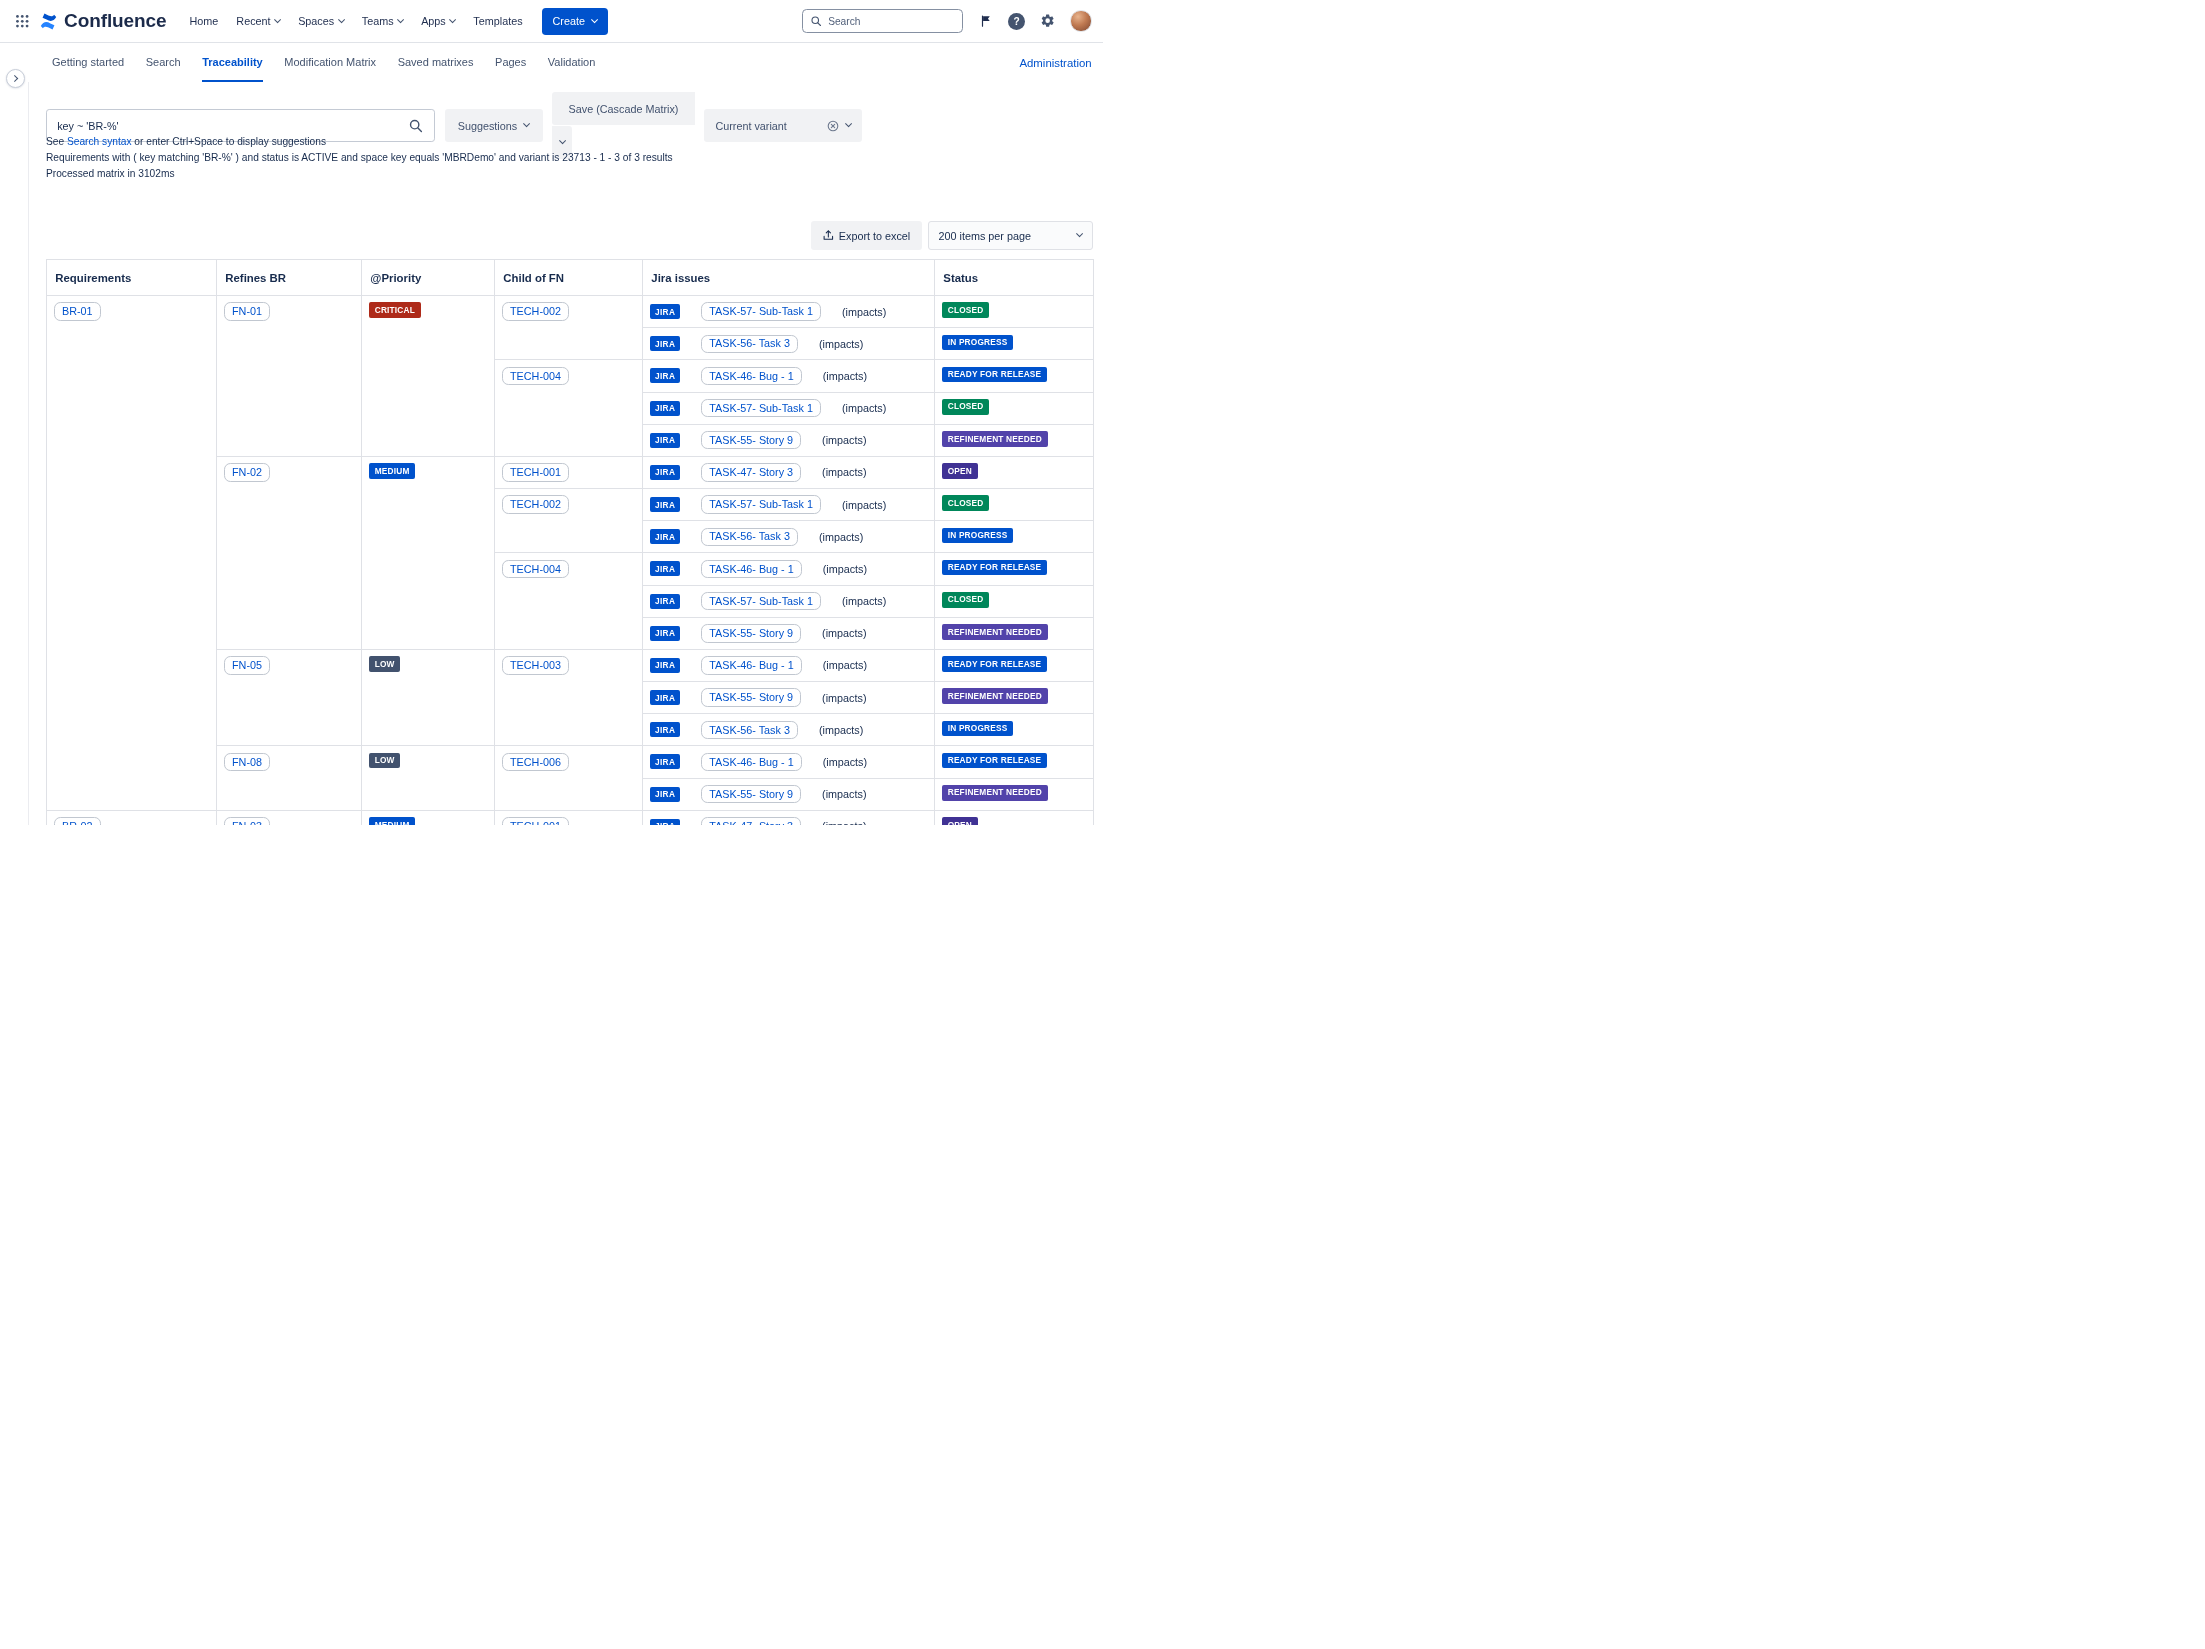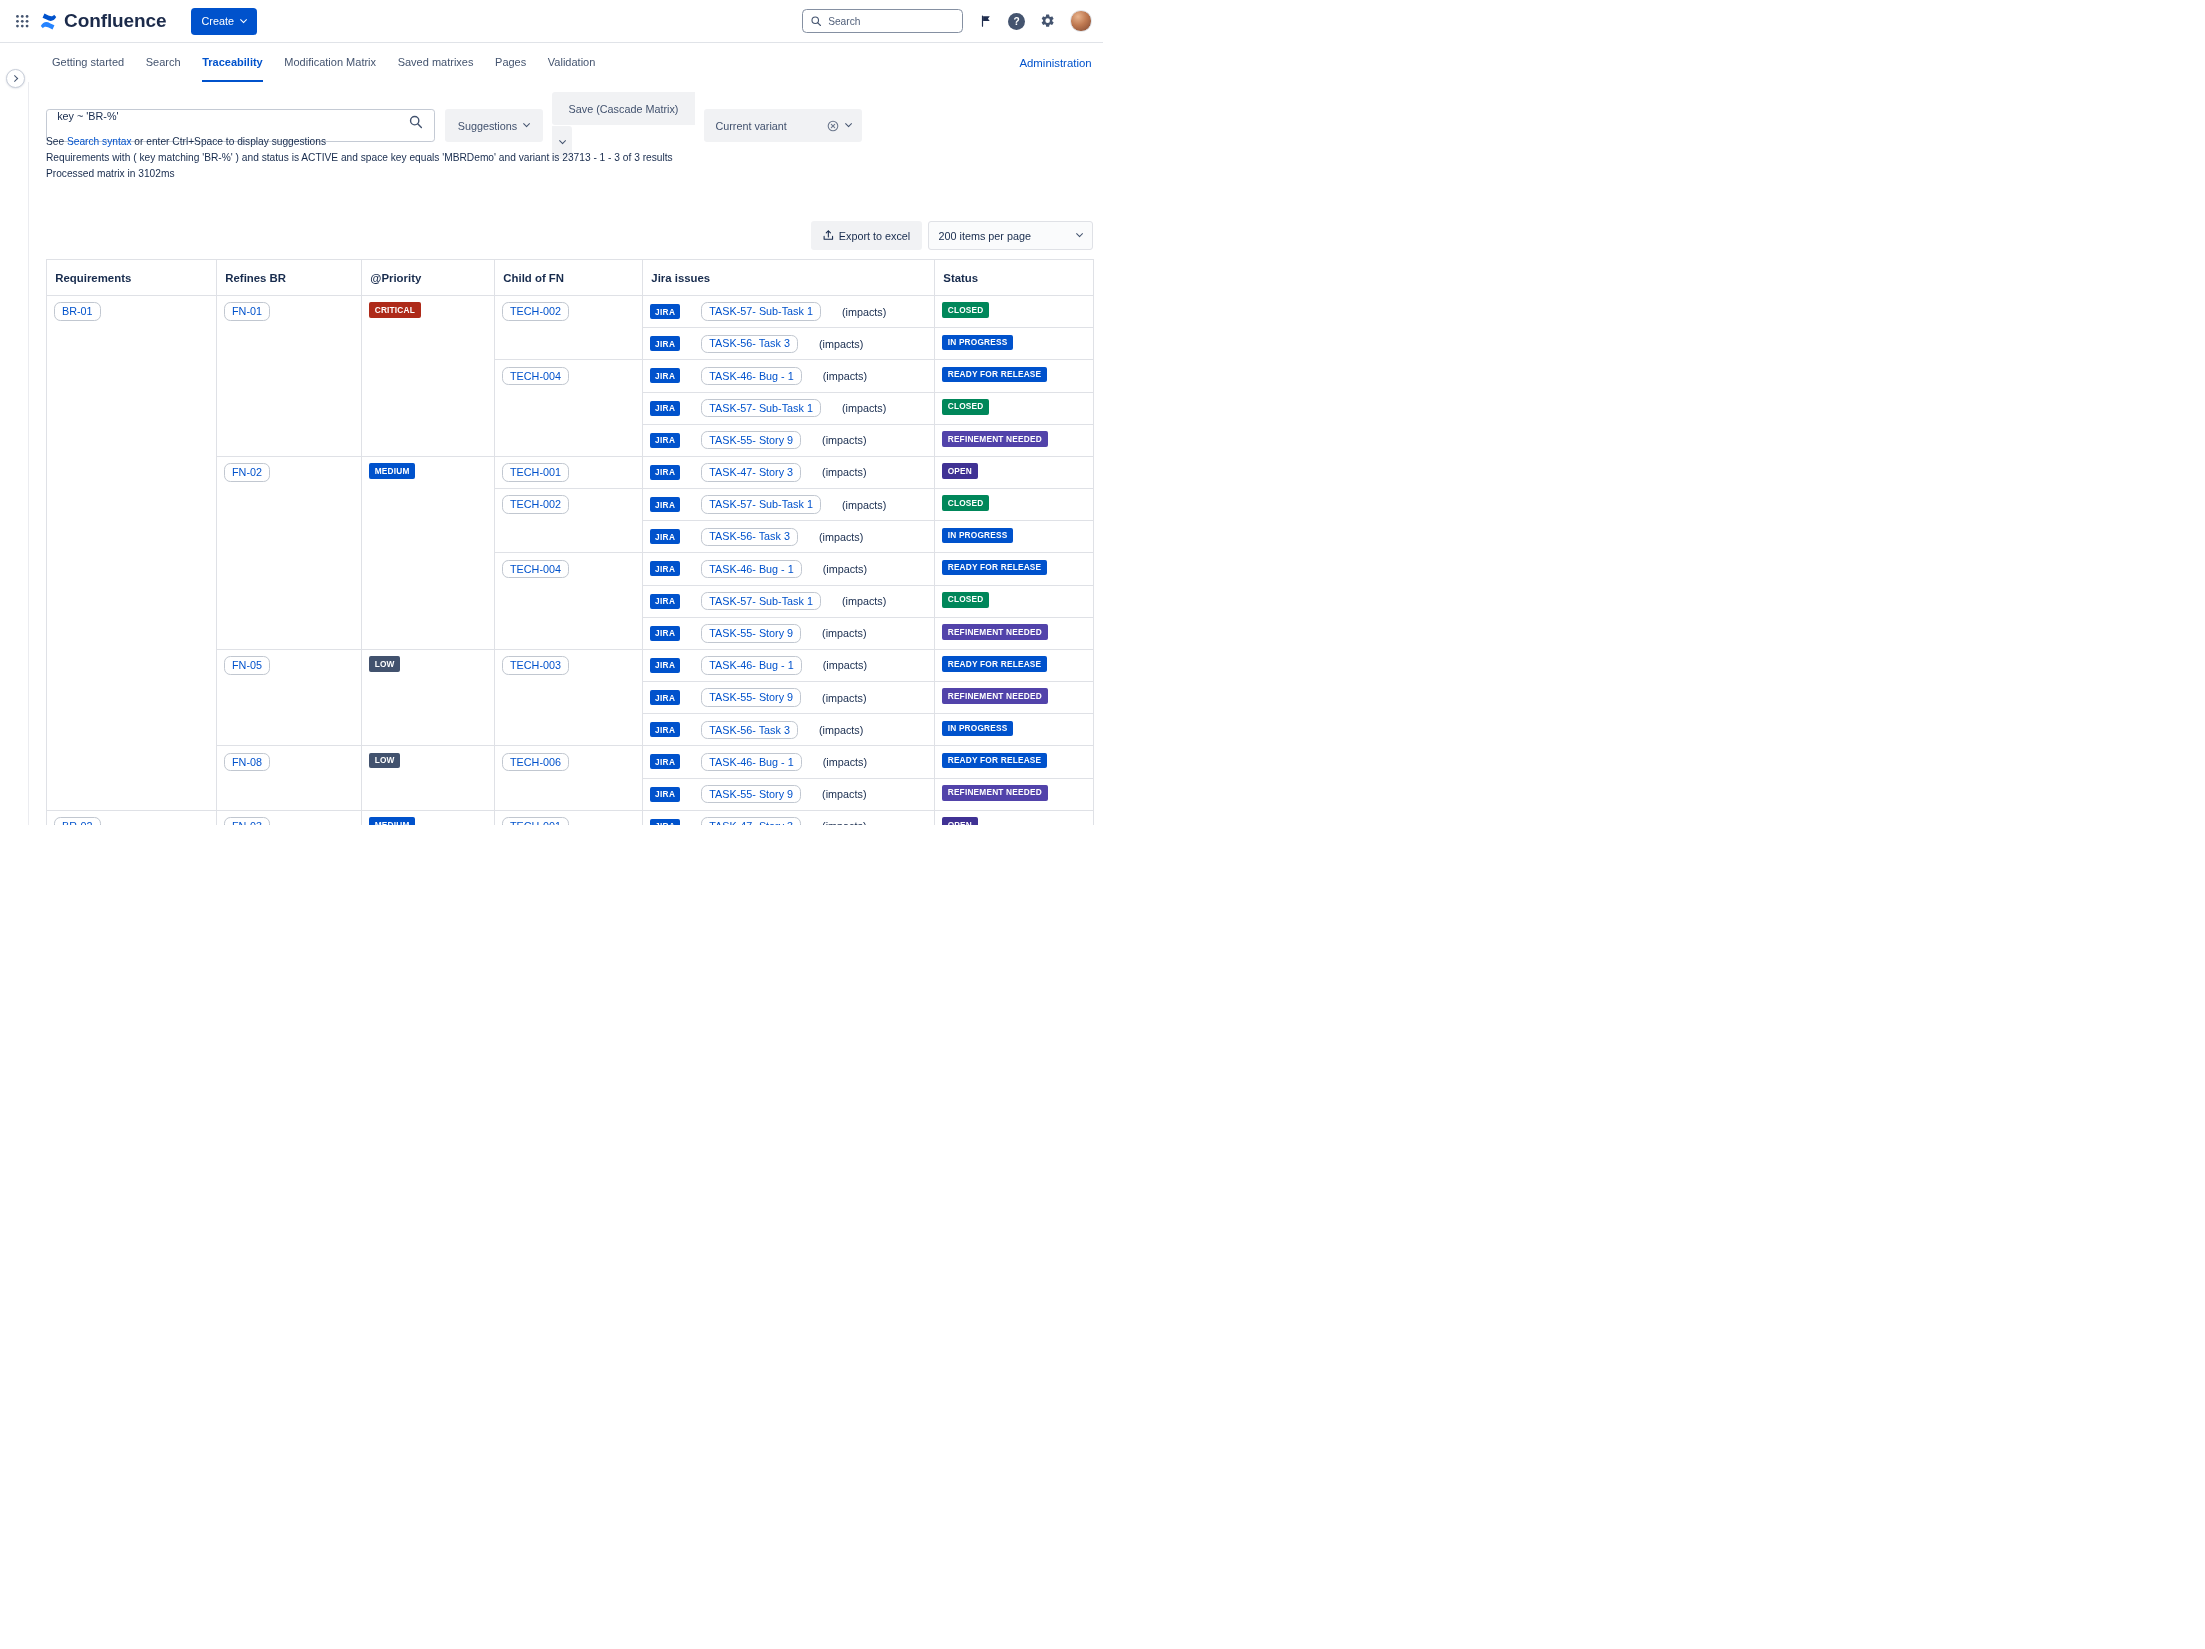--- a/index.html
+++ b/index.html
@@ -38,21 +38,21 @@
   .chev-right { display:inline-block; width:5.1px; height:5.1px; border-top:1.3px solid #44546F; border-right:1.3px solid #44546F; transform:rotate(45deg) translate(-0.6px,0.6px); }
 
   
   .tabbar { position:absolute; top:43px; left:0; right:0; height:39px; display:flex; align-items:stretch; padding:0 11.4px 0 52px; gap:21.6px; background:#fff; }
   .tab { display:flex; align-items:center; font-size:11px; font-weight:500; color:#44546F; border-bottom:2.2px solid transparent; padding-top:1.3px; white-space:nowrap; }
   .tab.active { color:#0052CC; font-weight:600; border-bottom-color:#0052CC; }
   .admin-link { margin-left:auto; display:flex; align-items:center; font-size:11.4px; color:#0052CC; font-weight:500; }
 
   
   .filter-row { position:absolute; top:92px; left:46px; display:flex; align-items:center; }
-  .query-box { width:389px; height:33px; border:1.3px solid #C4CAD4; border-radius:3.2px; display:flex; align-items:flex-start; padding:0 6.4px 0 10.2px; background:#fff; }
+  .query-box { width:389px; height:33px; border:1.3px solid #C4CAD4; border-radius:3.2px; display:flex; align-items:center; padding:0 6.4px 0 10.2px; background:#fff; }
   .query-box input { flex:1; border:none; outline:none; font-size:10.8px; color:#172B4D; min-width:0; }
   .icon-btn { display:flex; align-items:center; justify-content:center; width:24px; height:24px; }
   .btn-subtle { background:#F1F2F4; border-radius:3.2px; height:33px; display:flex; align-items:center;
     font-size:10.8px; font-weight:500; color:#42526E; padding:0 11.4px; gap:7px;justify-content:space-between; }
   .suggestions-btn { margin-left:9.5px; width:98px; justify-content:center; }
   .save-group { margin-left:9.5px; display:flex; gap:1.3px;flex-direction:column; }
   .save-main { border-radius:3.2px 0 0 3.2px; width:143px; justify-content:center; }
   .save-chevron { border-radius:0 3.2px 3.2px 0; width:20.3px; padding:0; justify-content:center; }
   .variant-btn { margin-left:9px; width:158px; }
   .variant-btn .variant-label { margin-right:auto; }
@@ -105,20 +105,44 @@
     </button>
     <div class="brand">
       <span style="display:flex;">
         <svg width="19" height="19" viewBox="0 0 32 32">
           <path d="M3 23.5c4.2-7 9.3-8.2 16.2-4.3l6.8 3.3-3.2 6.8-6.6-3.1c-5-2.3-7.8-1.5-9.6 1.2z" fill="#2684FF"></path>
           <path d="M29 8.5c-4.2 7-9.3 8.2-16.2 4.3L6 9.5 9.2 2.7l6.6 3.1c5 2.3 7.8 1.5 9.6-1.2z" fill="#0052CC"></path>
         </svg>
       </span>
       <span class="brand-name">Confluence</span>
     </div>
+    <nav class="nav-items">
+      <a class="nav-item">
+          <span>Home</span>
+        </a>
+      <a class="nav-item">
+          <span>Recent</span>
+          <span class="chev"></span>
+        </a>
+      <a class="nav-item">
+          <span>Spaces</span>
+          <span class="chev"></span>
+        </a>
+      <a class="nav-item">
+          <span>Teams</span>
+          <span class="chev"></span>
+        </a>
+      <a class="nav-item">
+          <span>Apps</span>
+          <span class="chev"></span>
+        </a>
+      <a class="nav-item">
+          <span>Templates</span>
+        </a>
+    </nav>
     <button class="create-btn">
       <span>Create</span>
       <span class="chev white"></span>
     </button>
     <div class="nav-right">
       <div class="nav-search">
         <svg width="12" height="12" viewBox="0 0 24 24" fill="none" stroke="#44546F" stroke-width="2.2" stroke-linecap="round">
           <circle cx="10.5" cy="10.5" r="6.5"></circle>
             <line x1="15.6" y1="15.6" x2="21" y2="21"></line>
         </svg>

